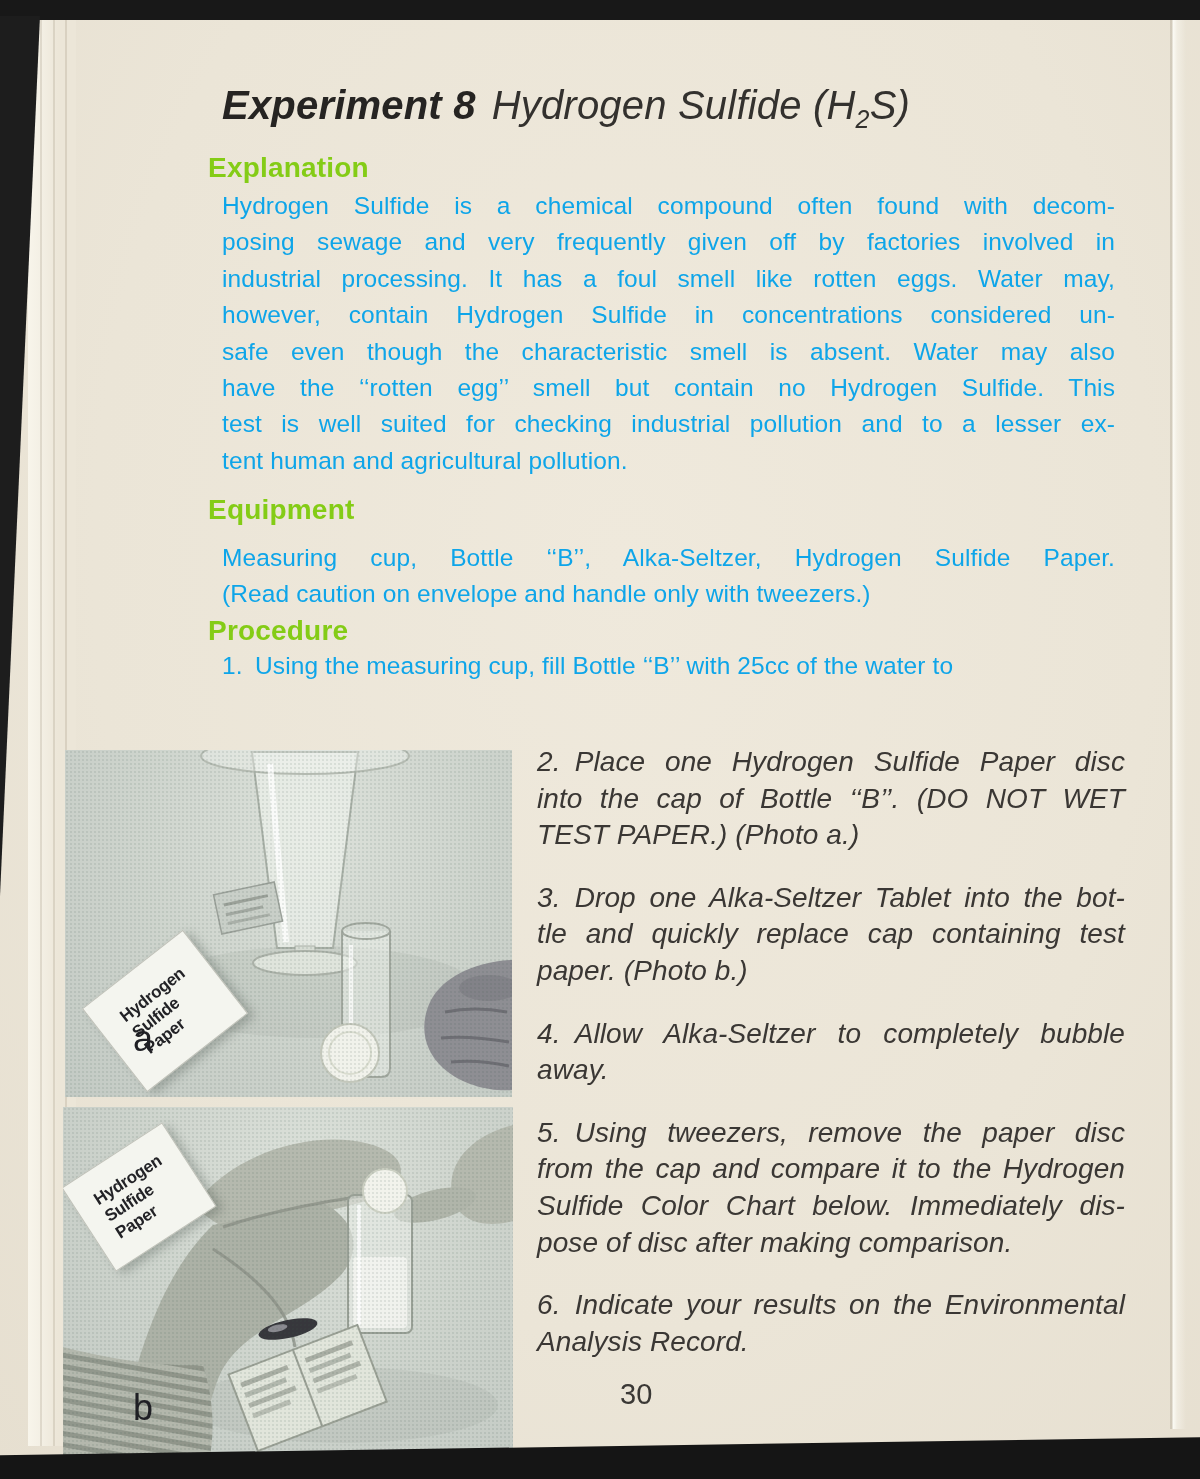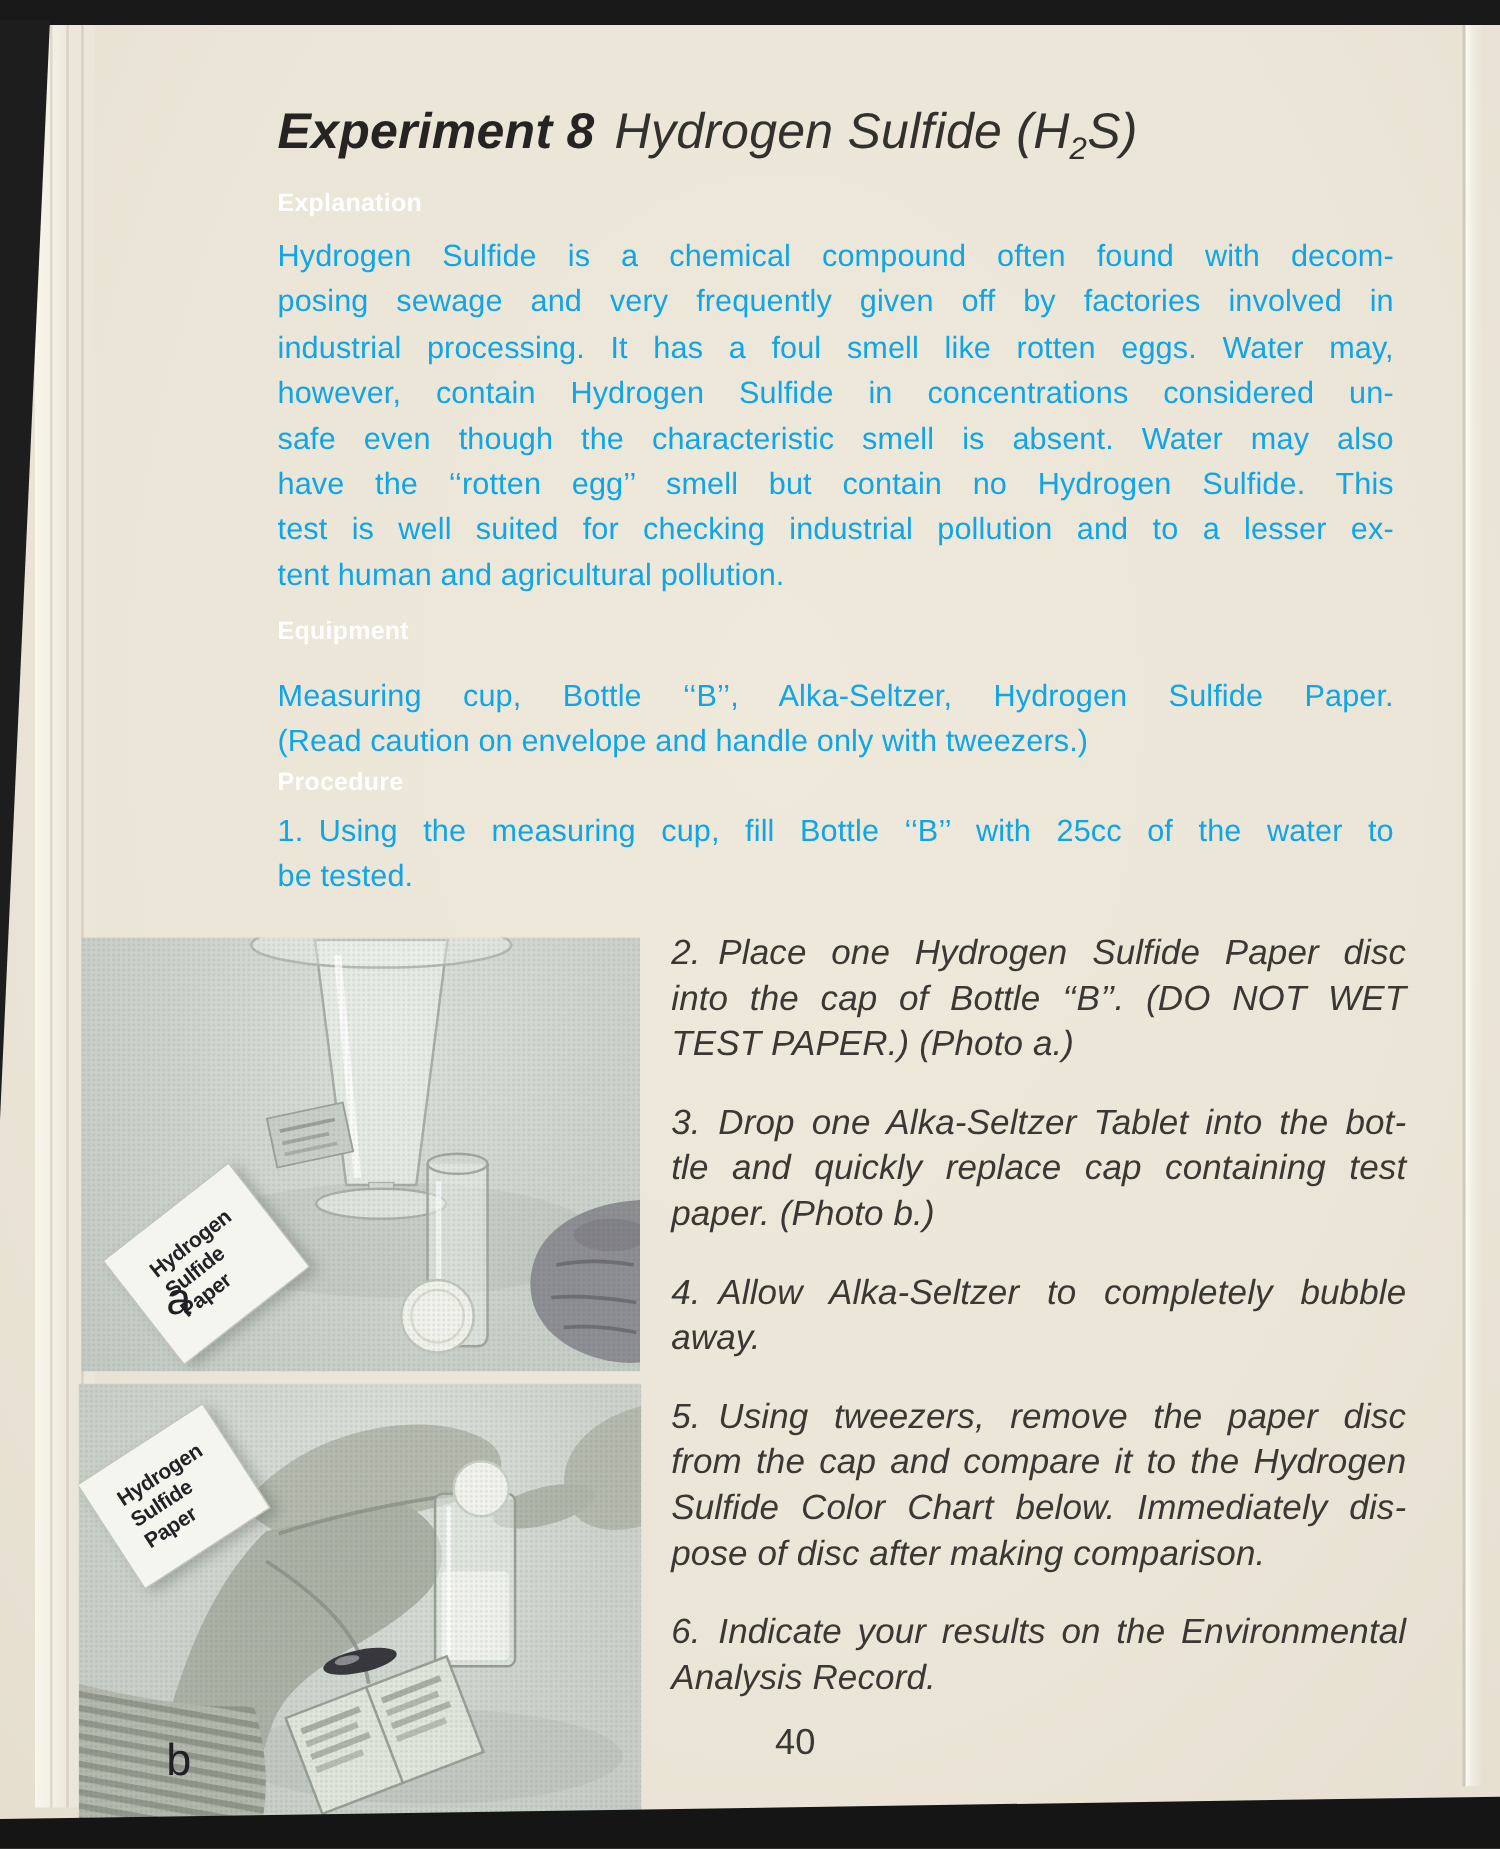--- a/index.html
+++ b/index.html
@@ -27,22 +27,22 @@
   .wedge-left  { position:absolute; left:0; top:16px; width:40px; height:880px; background:#1d1d1d;
                  clip-path:polygon(0 0,100% 0,0 100%); z-index:41; }
 
   
   .title { position:absolute; left:222px; top:82px; margin:0; font-size:40px; line-height:1.15;
            color:#2d2b29; font-weight:400; letter-spacing:0.2px; white-space:nowrap;font-style:italic; }
   .t-b { font-weight:700; margin-right:16px; color:#262422; }
   .t-r { font-weight:400; color:#33312e; }
   .t-sub { font-weight:400; color:#33312e; font-size:25px; vertical-align:-9px; }
 
-  .h2 { position:absolute; left:222px; margin:0; font-size:20px; font-weight:700;
-        color:#ffffff; letter-spacing:0.2px; }
+  .h2 { position:absolute; left:208px; margin:0; font-size:28px; font-weight:700;
+        color:#84cc16; letter-spacing:0.2px; }
   .h2-explanation { top:152px; }
   .h2-equipment   { top:494px; }
   .h2-procedure   { top:615px; }
 
   .para { position:absolute; left:222px; width:893px; font-size:24.5px; line-height:36.4px;
           color:#0ea5e9; letter-spacing:0.1px; }
   .para-explanation { top:188px; }
   .para-equipment   { top:540px; }
   .para-step1       { top:648px; }
 
@@ -105,21 +105,20 @@
 
   <h2 class="h2 h2-equipment">Equipment</h2>
   <div class="para para-equipment jlines">
       <div class="ln">Measuring cup, Bottle ‘‘B’’, Alka-Seltzer, Hydrogen Sulfide Paper.</div>
       <div class="ln">(Read caution on envelope and handle only with tweezers.)</div>
     </div>
 
   <h2 class="h2 h2-procedure">Procedure</h2>
   <div class="para para-step1 jlines">
       <div class="ln">1. Using the measuring cup, fill Bottle ‘‘B’’ with 25cc of the water to</div>
-      <div class="ln">be tested.</div>
     </div>
 
   <figure class="photo photo-a" style="margin:0">
     <svg viewBox="0 0 447 347">
       <ellipse cx="250" cy="242" rx="165" ry="46" fill="rgba(120,132,122,0.10)"></ellipse>
       <g>
         <polygon points="187,2 293,2 268,198 212,198" fill="rgba(243,246,240,0.55)" stroke="#a9b0a7" stroke-width="2"></polygon>
         <ellipse cx="240" cy="6" rx="104" ry="18" fill="rgba(243,246,240,0.40)" stroke="#b4bab1" stroke-width="2"></ellipse>
         <line x1="205" y1="14" x2="221" y2="192" stroke="rgba(255,255,255,0.75)" stroke-width="6"></line>
         <rect x="230" y="196" width="20" height="12" fill="#d7dcd4" stroke="#a9b0a7"></rect>
@@ -228,18 +227,18 @@
         <div class="ln">from the cap and compare it to the Hydrogen</div>
         <div class="ln">Sulfide Color Chart below. Immediately dis-</div>
         <div class="ln">pose of disc after making comparison.</div>
       </div>
     <div class="step jlines">
         <div class="ln">6. Indicate your results on the Environmental</div>
         <div class="ln">Analysis Record.</div>
       </div>
   </div>
 
-  <div class="page-number">40</div>
+  <div class="page-number">30</div>
 
   <div class="band-top"></div>
   <div class="band-bottom"></div>
   <div class="wedge-left"></div>
 </div>
 
 </body></html>

